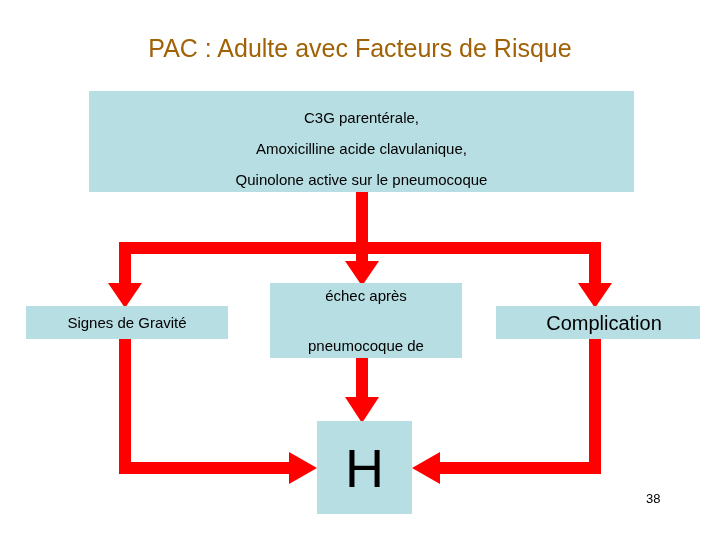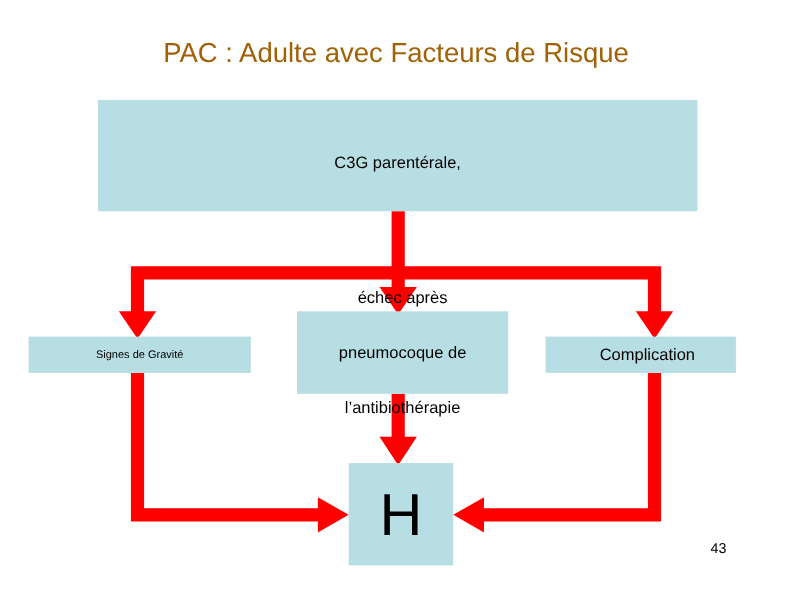--- a/index.html
+++ b/index.html
@@ -63,42 +63,42 @@
   #node-treatment .line {
     margin: 0;
     padding: 6px 0 7px 0;
   }
   #node-severity {
     left: 26px;
     top: 306px;
     width: 202px;
     height: 33px;
     background: #b7dee3;
-    font-size: 10px;
+    font-size: 15px;
     line-height: 18px;
   }
   #node-failure {
     left: 270px;
     top: 283px;
     width: 192px;
     height: 75px;
     background: #b7dee3;
     font-size: 15px;
     line-height: 20px;
   }
   #node-failure .line {
     margin: 15px;
   }
   #node-complication {
     left: 496px;
     top: 306px;
-    width: 173px;
+    width: 204px;
     height: 33px;
     background: #b7dee3;
-    font-size: 15px;
+    font-size: 20px;
     line-height: 18px;
     padding-left: 12px;
   }
   #node-hospital {
     left: 317px;
     top: 421px;
     width: 95px;
     height: 93px;
     background: #b7dee3;
     font-size: 54px;
@@ -144,35 +144,36 @@
 
     <path d="M 362 358 L 362 403" stroke="#ff0000" stroke-width="12" fill="none"></path>
     <polygon points="362,423 345,397 379,397" fill="#ff0000"></polygon>
 
     <path d="M 595 339 L 595 468 L 438 468" stroke="#ff0000" stroke-width="12" fill="none"></path>
     <polygon points="412,468 440,452 440,484" fill="#ff0000"></polygon>
   </svg>
 
   <div class="node" id="node-treatment">
     <div class="line">C3G parentérale,</div>
+    <div class="line">Amoxicilline acide clavulanique,</div>
+    <div class="line">Quinolone active sur le pneumocoque</div>
   </div>
 
   <div class="node" id="node-severity">
     <div class="line">Signes de Gravité</div>
   </div>
 
   <div class="node" id="node-failure">
     <div class="line">échec après</div>
     <div class="line">pneumocoque de</div>
-    <div class="line">l’antibiothérapie</div>
   </div>
 
   <div class="node" id="node-complication">
     <div class="line">Complication</div>
   </div>
 
   <div class="node" id="node-hospital">
     <div class="line">H</div>
   </div>
 
-  <div id="page-number">43</div>
+  <div id="page-number">38</div>
 
 </div>
 
 </body></html>

